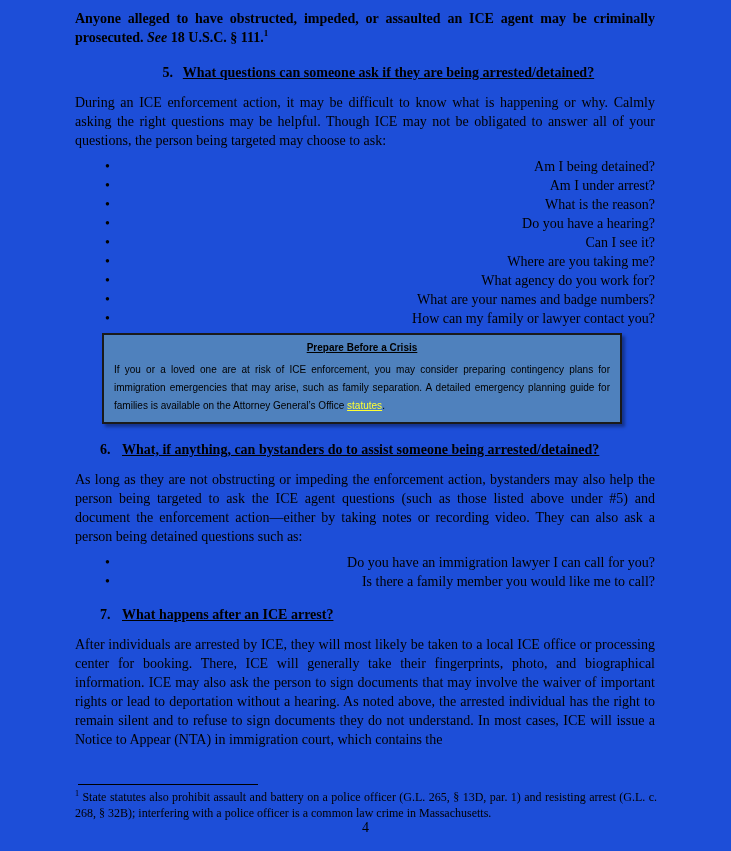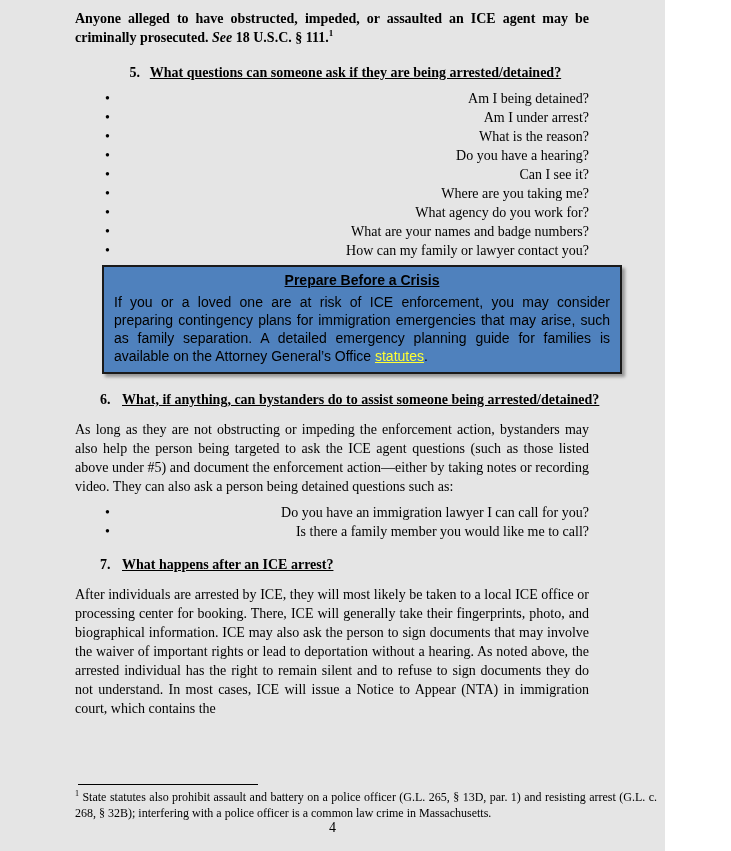--- a/index.html
+++ b/index.html
@@ -1,21 +1,21 @@
 <!DOCTYPE html>
 <html><head>
 <meta charset="utf-8">
 <style>
   * { margin: 0; padding: 0; box-sizing: border-box; }
   html, body { background: #ffffff; }
   .page {
     position: relative;
-    width: 665px;
+    width: 731px;
     height: 851px;
-    background: #e5e5e5;
+    background: #1d4ed8;
     font-family: "Liberation Serif", serif;
     font-size: 14px;
     line-height: 19px;
     color: #000000;
     overflow: hidden;
   }
   .content {
     padding: 9px 76px 0 75px;
   }
   .justified { text-align: justify; }
@@ -50,21 +50,21 @@
   }
 
   .callout {
     margin: 5px 0 0 27px;
     width: 520px;
     background: #4F81BD;
     border: 2px solid #1a1a1a;
     box-shadow: 3px 3px 3px rgba(0,0,0,0.35);
     padding: 4px 10px 7px 10px;
     font-family: "Liberation Sans", sans-serif;
-    font-size: 14px;
+    font-size: 10px;
     line-height: 18px;
     color: #000000;
   }
   .callout-title {
     text-align: center;
     font-weight: bold;
     text-decoration: underline;
     margin-bottom: 4px;
   }
   .callout-link {
@@ -106,20 +106,21 @@
 
 <div class="page">
   <div class="content">
 
     <p class="intro justified"><span>Anyone alleged to have obstructed, impeded, or assaulted an ICE agent may be criminally prosecuted. </span><i>See</i><span> 18 U.S.C. § 111.</span><sup>1</sup></p>
 
     <div class="heading h5">
       <span class="hnum">5.</span><span class="htitle">What questions can someone ask if they are being arrested/detained?</span>
     </div>
 
+    <p class="para justified">During an ICE enforcement action, it may be difficult to know what is happening or why. Calmly asking the right questions may be helpful. Though ICE may not be obligated to answer all of your questions, the person being targeted may choose to ask:</p>
 
     <ul class="bullets">
       <li>Am I being detained?</li>
       <li>Am I under arrest?</li>
       <li>What is the reason?</li>
       <li>Do you have a hearing?</li>
       <li>Can I see it?</li>
       <li>Where are you taking me?</li>
       <li>What agency do you work for?</li>
       <li>What are your names and badge numbers?</li>

